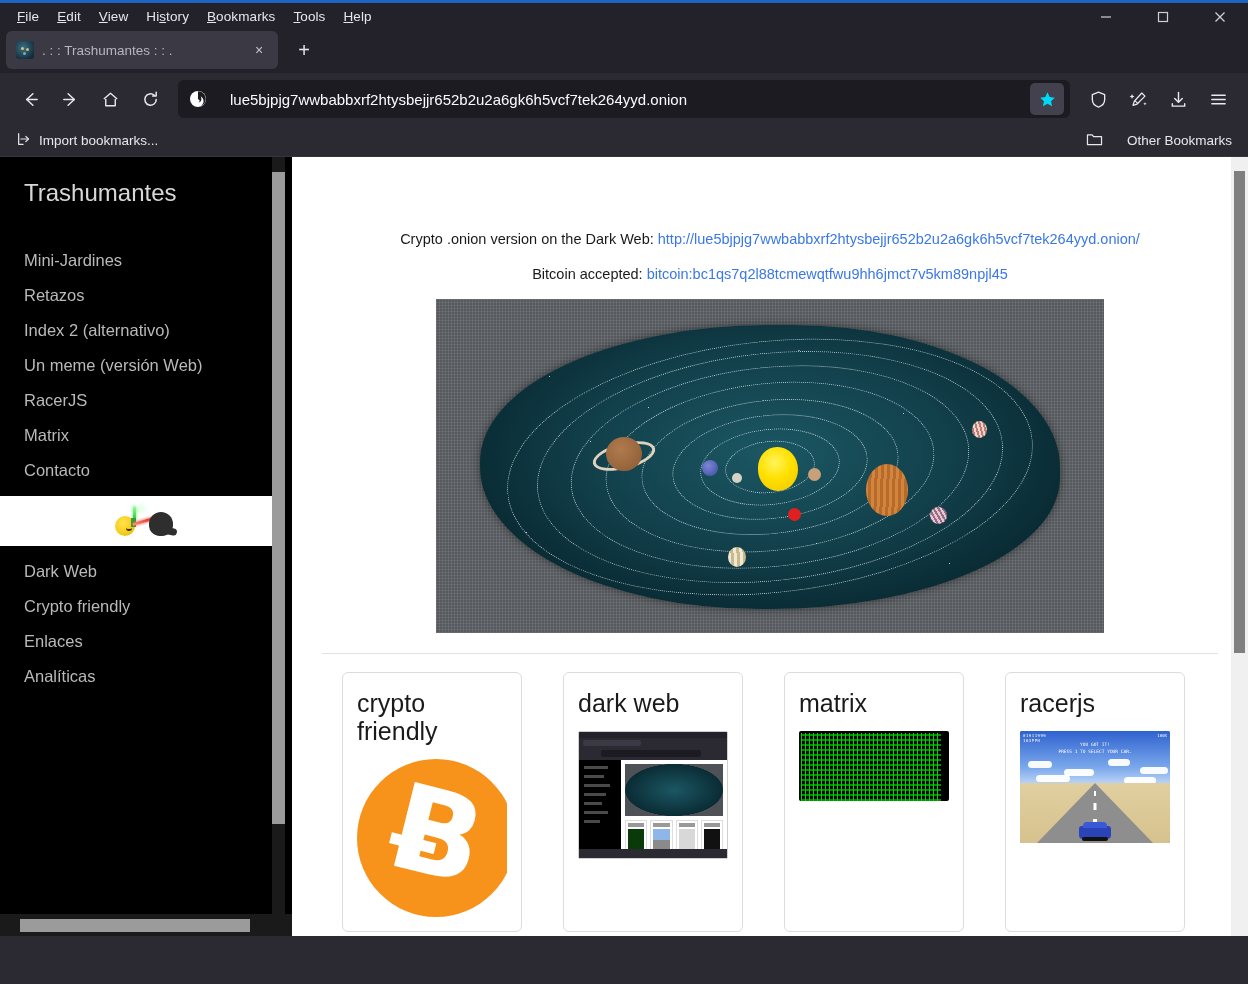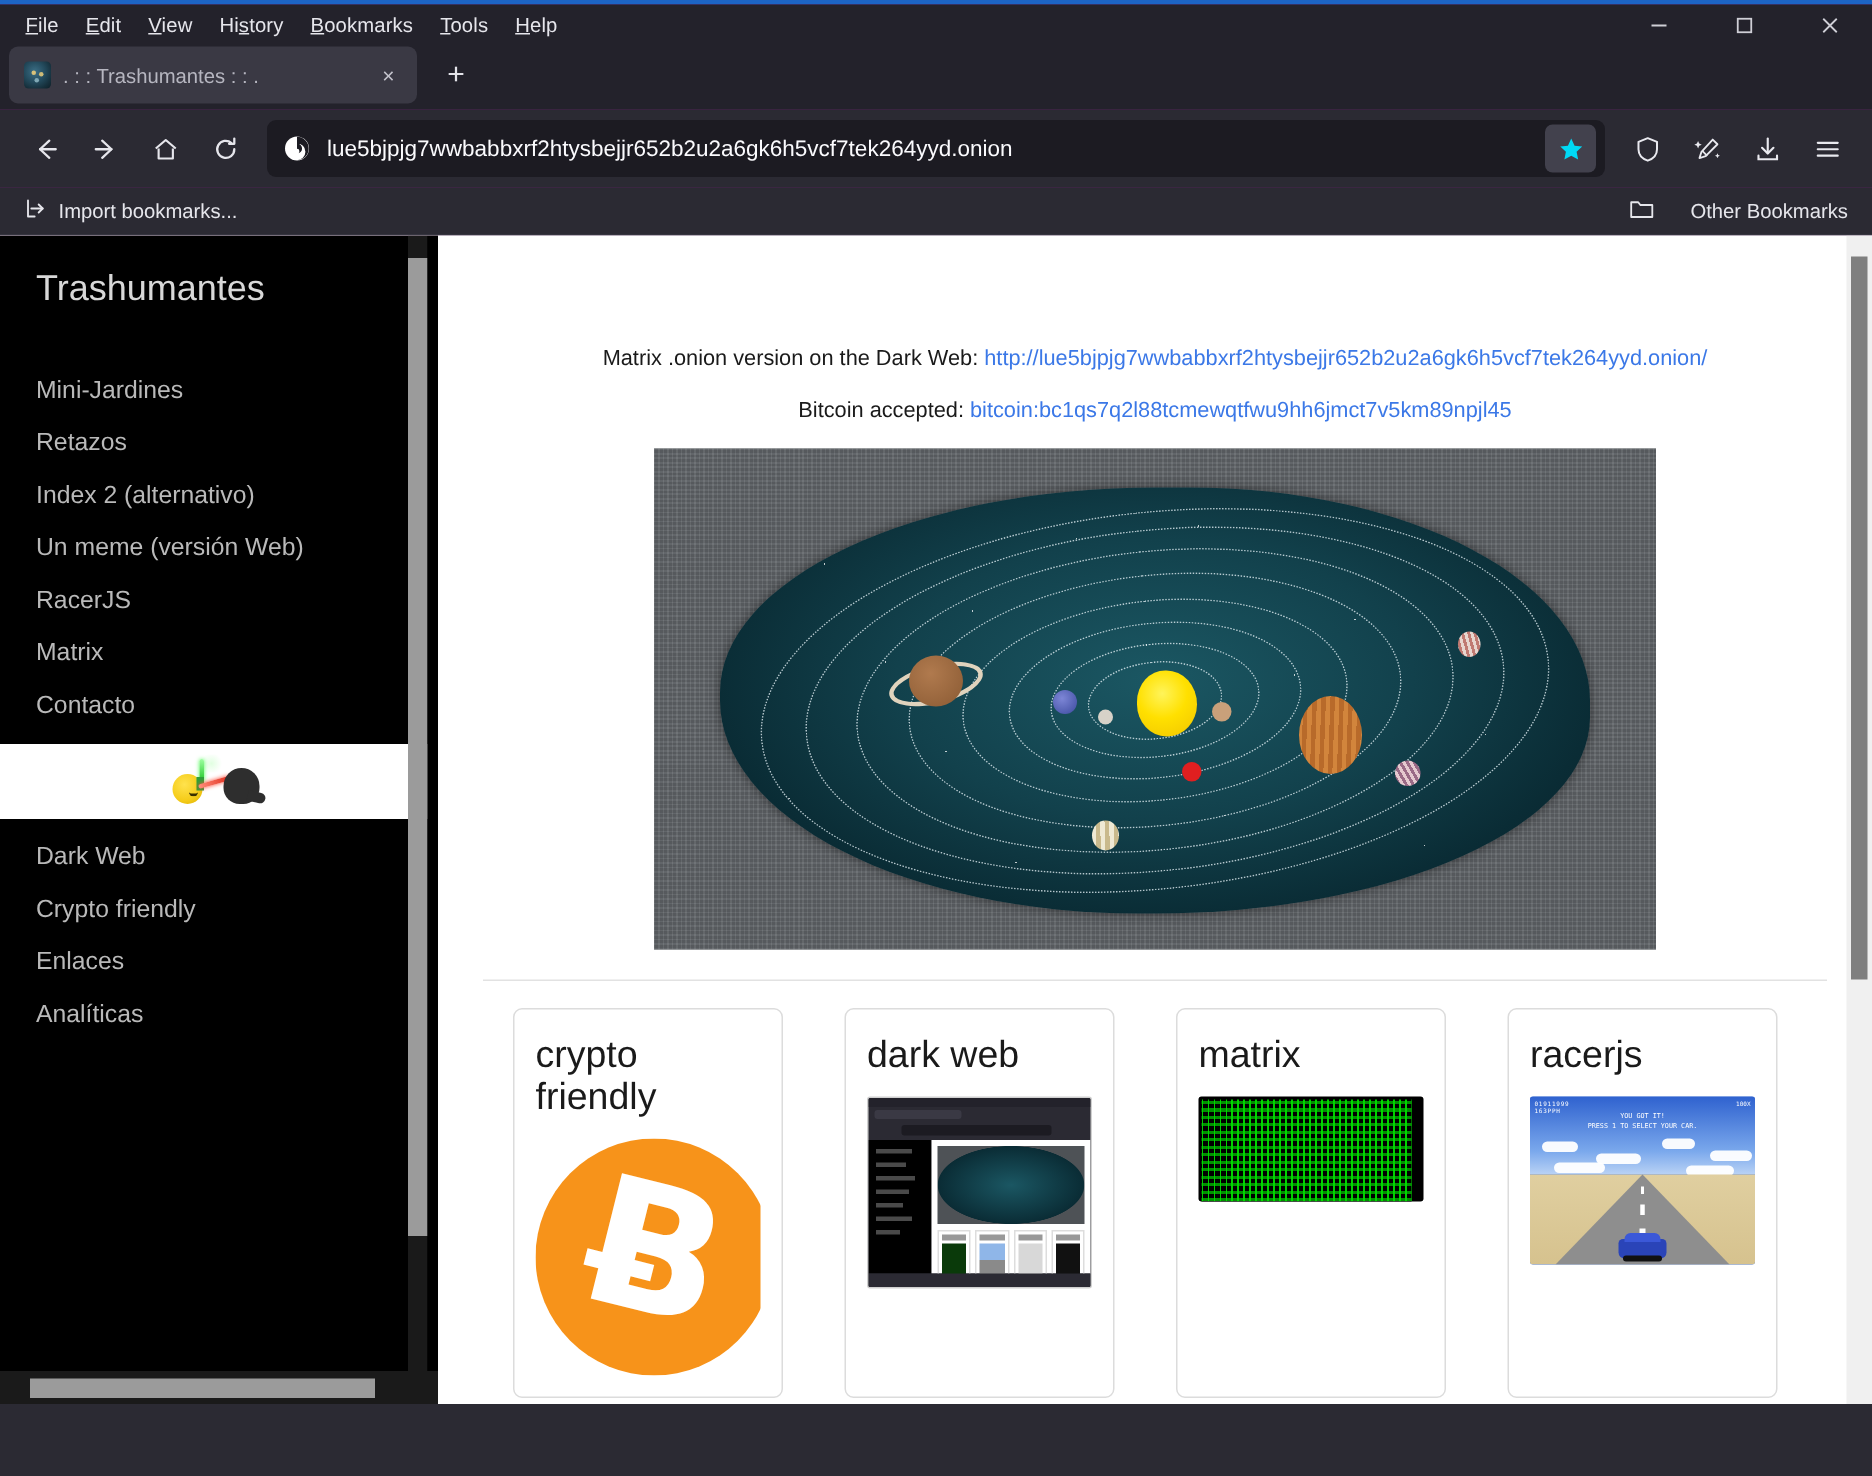--- a/index.html
+++ b/index.html
@@ -56,21 +56,21 @@
   
   .navbar { height: 52px; background: #2b2a33; display: flex; align-items: center; padding: 0 12px; gap: 4px; }
   .navbtn { width: 36px; height: 36px; display: flex; align-items: center; justify-content: center;
             color: #e6e6ec; border-radius: 6px; flex: none; }
   .navbtn svg { display: block; }
   .urlbar {
     flex: 1; height: 38px; background: #1c1b22; border-radius: 6px;
     display: flex; align-items: center; padding: 0 6px 0 10px; margin: 0 6px; gap: 10px;
   }
   .onion-icon { width: 20px; height: 20px; flex: none; }
-  .url-text { flex: 1; color: #fbfbfe; font-size: 15px; white-space: nowrap; overflow: hidden; }
+  .url-text { flex: 1; color: #fbfbfe; font-size: 15px; white-space: nowrap; overflow: hidden; margin-left: 12px; }
   .star-wrap { width: 34px; height: 32px; border-radius: 5px; background: #42414d;
                display: flex; align-items: center; justify-content: center; flex: none; }
   .tbicon { width: 36px; height: 36px; display: flex; align-items: center; justify-content: center;
             color: #e9e9ef; border-radius: 6px; flex: none; }
 
   
   .bookmarksbar {
     height: 32px; background: #2b2a33; display: flex; align-items: center;
     padding: 0 10px 0 10px; position: relative; border-bottom: 1px solid #35343f;
   }
@@ -463,21 +463,21 @@
       <div class="sb-edge"></div>
       <div class="sb-hbar">
         <div class="sb-hthumb"></div>
       </div>
     </div>
 
     <div class="main">
 
       <div class="intro">
         <p>
-          <span>Matrix .onion version on the Dark Web: </span><a href="#">http://lue5bjpjg7wwbabbxrf2htysbejjr652b2u2a6gk6h5vcf7tek264yyd.onion/</a>
+          <span>Crypto .onion version on the Dark Web: </span><a href="#">http://lue5bjpjg7wwbabbxrf2htysbejjr652b2u2a6gk6h5vcf7tek264yyd.onion/</a>
         </p>
         <p>
           <span>Bitcoin accepted: </span><a href="#">bitcoin:bc1qs7q2l88tcmewqtfwu9hh6jmct7v5km89npjl45</a>
         </p>
       </div>
 
       <div class="hero">
         <div class="carpet"></div>
         <div class="mat">
           <div class="stars"></div>

